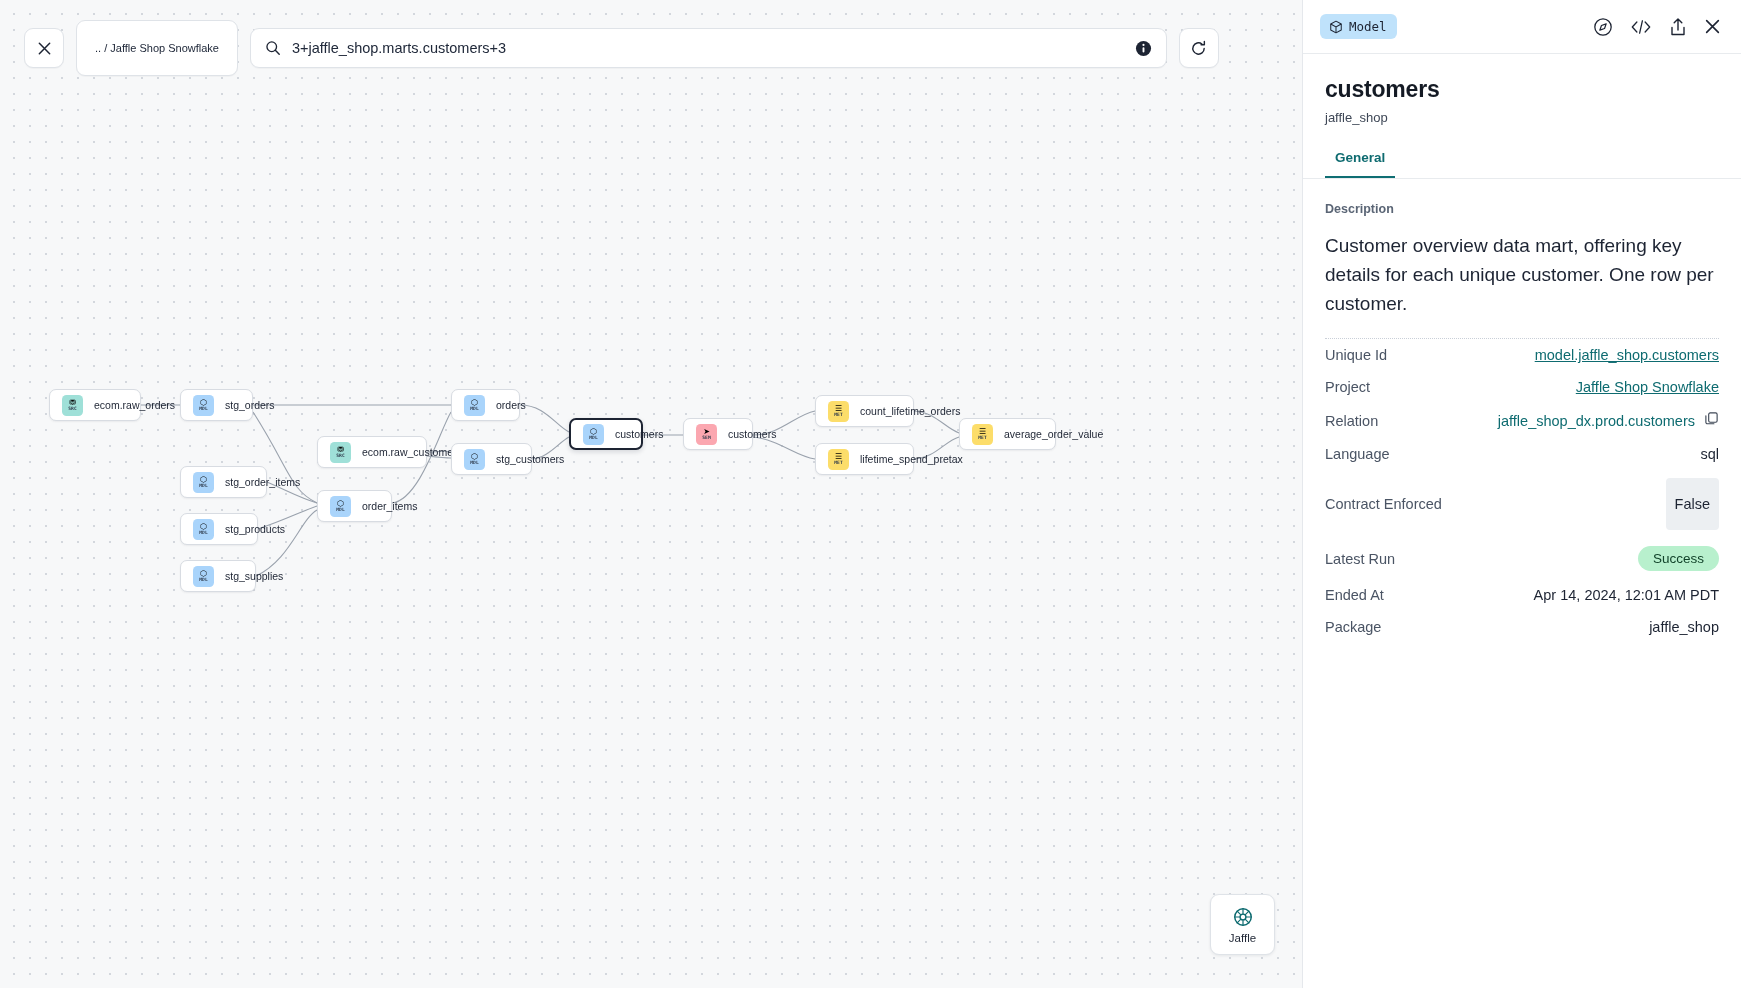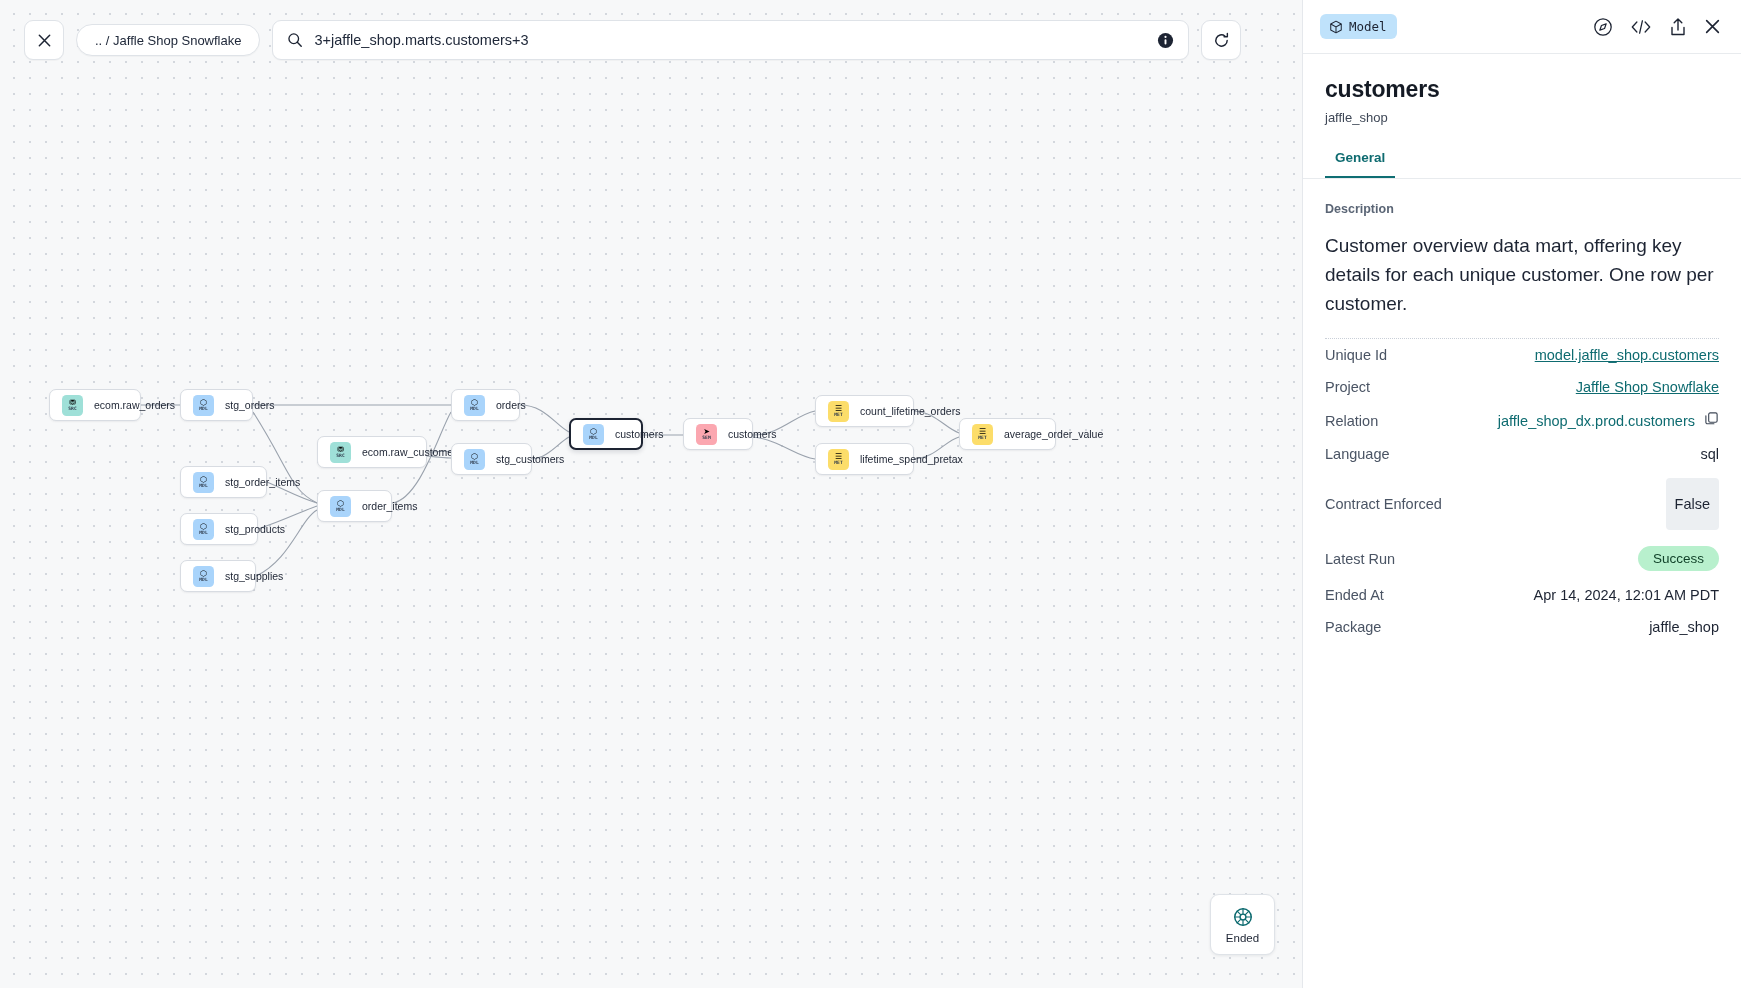--- a/index.html
+++ b/index.html
@@ -30,24 +30,24 @@
   }
   .tb-btn {
     height: 40px; width: 40px;
     background: #fff; border: 1px solid #dfe3e8; border-radius: 9px;
     display: flex; align-items: center; justify-content: center;
     cursor: pointer;
     box-shadow: 0 1px 1px rgba(16,24,40,0.03);
   }
   .tb-btn svg { display:block; }
   #breadcrumb {
-    height: 32px;
-    background: #fff; border: 1px solid #dfe3e8; border-radius: 16px;
+    height: 56px;
+    background: #fff; border: 1px solid #dfe3e8; border-radius: 9px;
     display: flex; align-items: center; padding: 0 18px;
-    font-size: 13px; color: #20293a; white-space: nowrap;
+    font-size: 11px; color: #20293a; white-space: nowrap;
     cursor: pointer;
     box-shadow: 0 1px 1px rgba(16,24,40,0.03);
   }
   #search-box {
     height: 40px; width: 917px;
     background: #fff; border: 1px solid #dfe3e8; border-radius: 9px;
     display: flex; align-items: center; padding: 0 14px 0 14px; gap: 11px;
     box-shadow: 0 1px 1px rgba(16,24,40,0.03);
   }
   #search-input {
@@ -315,21 +315,21 @@
       </div>
 
     <div id="lenses">
       <svg width="22" height="22" viewBox="0 0 24 24">
         <circle cx="12" cy="12" r="9" fill="none" stroke="#0e6b70" stroke-width="1.6"></circle>
         <circle cx="12" cy="12" r="3.2" fill="none" stroke="#0e6b70" stroke-width="1.5"></circle>
         <path d="M12 3 L12 8.8 M12 15.2 L12 21 M3 12 L8.8 12 M15.2 12 L21 12
                  M5.6 5.6 L9.7 9.7 M14.3 14.3 L18.4 18.4
                  M18.4 5.6 L14.3 9.7 M9.7 14.3 L5.6 18.4" stroke="#0e6b70" stroke-width="1.3" stroke-linecap="round"></path>
       </svg>
-      <div class="lname">Ended</div>
+      <div class="lname">Jaffle</div>
     </div>
   </div>
 
   <div id="panel">
 
     <div id="panel-top">
       <div id="type-chip">
         <svg width="14" height="14" viewBox="0 0 16 16">
           <path d="M8 1.3 L14 4.6 L14 11.4 L8 14.7 L2 11.4 L2 4.6 Z" fill="none" stroke="#1d2433" stroke-width="1.15" stroke-linejoin="round"></path>
           <path d="M2 4.6 L8 8 L14 4.6 M8 8 L8 14.7" fill="none" stroke="#1d2433" stroke-width="1.15"></path>

